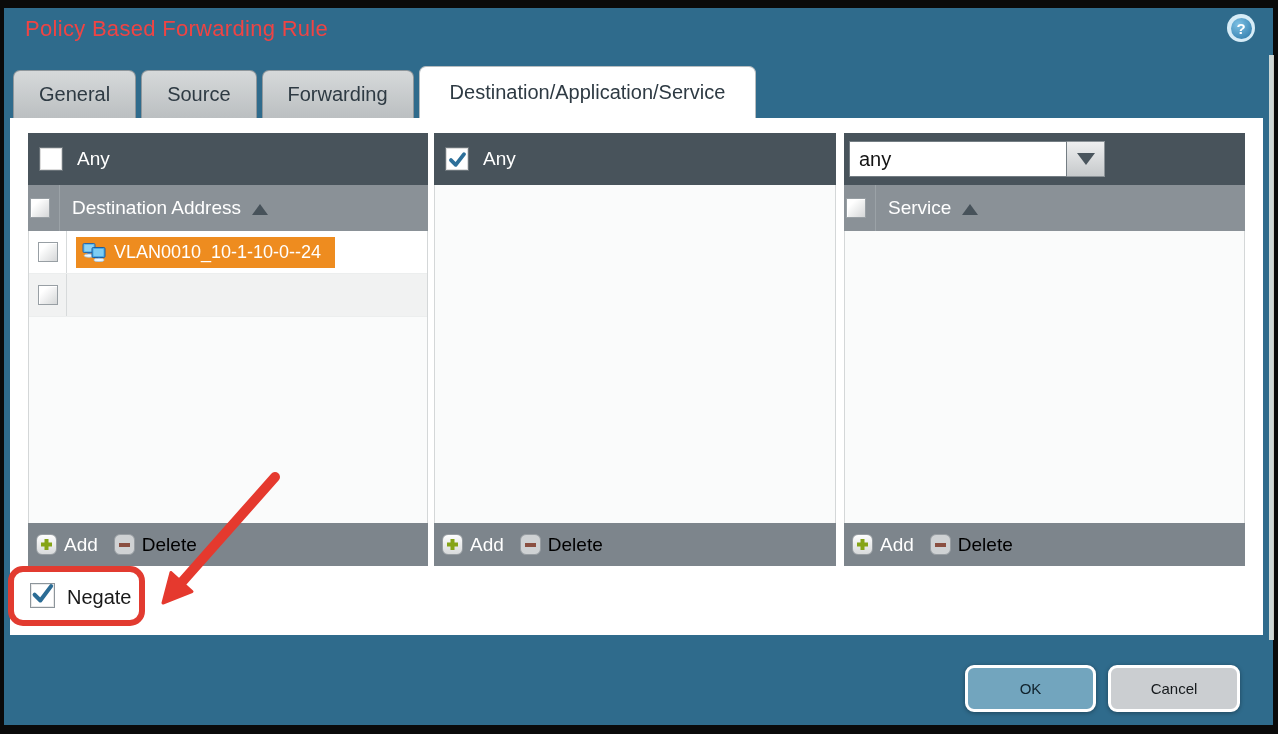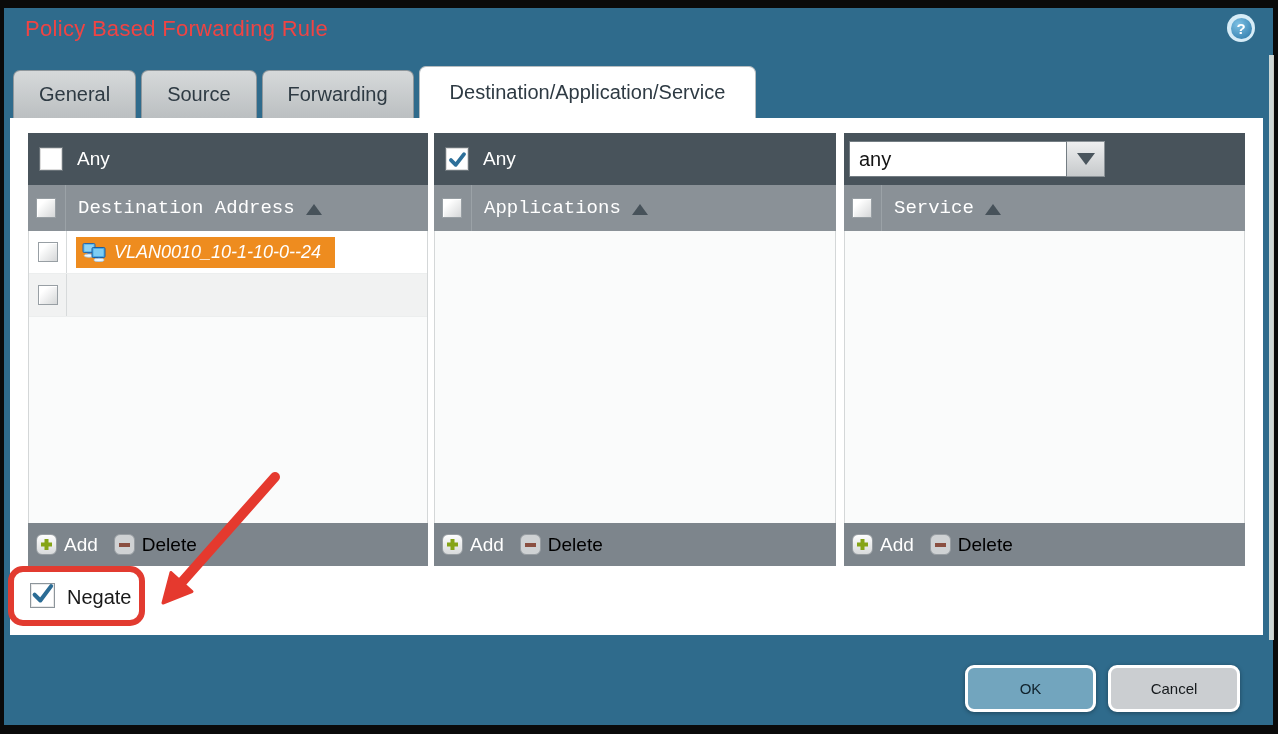--- a/index.html
+++ b/index.html
@@ -25,42 +25,42 @@
   .tab.active { height:52px; padding:0 30px; background:#ffffff; border-color:#b6bcbf; }
 
   .panel { position:absolute; left:10px; top:118px; width:1253px; height:517px; background:#ffffff; z-index:1; }
 
   .col { position:absolute; top:133px; height:433px; display:flex; flex-direction:column; z-index:2; }
   .col1 { left:28px;  width:400px; }
   .col2 { left:434px; width:402px; }
   .col3 { left:844px; width:401px; }
 
   .col-head { flex:none; height:52px; background:#48535B; display:flex; align-items:center; padding:0 12px; }
-  .col-sub  { flex:none; height:46px; background:#8A9197; display:flex; align-items:center; padding:0 8px;font-family:Liberation Mono, monospace; }
+  .col-sub  { flex:none; height:46px; background:#8A9197; display:flex; align-items:center; padding:0 2px; }
   .col-body { flex:1; background:#FAFBFB; border-left:1px solid #d4d7d8; border-right:1px solid #d4d7d8; overflow:hidden; }
   .col-foot { flex:none; height:43px; background:#7D858C; display:flex; align-items:center; padding:0 8px; gap:16px; }
 
   .cb { position:relative; flex:none; background:#fff; display:flex; align-items:center; justify-content:center; cursor:pointer; }
   .cb svg { display:none; }
   .cb.checked svg { display:block; }
   .head-cb { width:22px; height:22px; box-shadow:inset 0 0 0 1px #dcdcdc, 0 0 0 1px rgba(255,255,255,.18); }
   .bevel { width:20px; height:20px; background:linear-gradient(135deg,#ffffff 25%,#d5d7d8);
            border:1px solid #989fa4; box-shadow:inset 1px 1px 0 #fff; }
   .head-label { margin-left:15px; color:#fff; font-size:19px; }
   .sub-divider { width:1px; height:46px; background:#9ba2a7; margin-left:9px; }
   .sub-label { margin-left:12px; color:#fff; font-size:19px; }
   .sort-arrow { width:0; height:0; border-left:8px solid transparent; border-right:8px solid transparent;
                 border-bottom:11px solid #47525a; margin-left:11px; margin-top:2px; }
 
   .row { height:43px; display:flex; align-items:center; background:#fff; border-bottom:1px solid #eceeee; cursor:default; }
   .row.alt { background:#f1f2f2; }
   .row-cb-cell { width:38px; align-self:stretch; flex:none; display:flex; align-items:center; justify-content:center;
                  border-right:1px solid #d7dadb; }
   .pill { margin-left:9px; height:31px; background:#EE8C1F; display:inline-flex; align-items:center;
-          gap:8px; padding:0 14px 0 6px; color:#fff; font-size:18px; white-space:nowrap;font-style:italic; }
+          gap:8px; padding:0 14px 0 6px; color:#fff; font-size:18px; white-space:nowrap; }
 
   .foot-item { display:flex; align-items:center; gap:7px; font-size:19px; cursor:pointer; }
   .icon-sq { width:21px; height:21px; border-radius:6px; border:1px solid #979da2; flex:none;
              background:linear-gradient(#fefefe,#d8dadb); display:flex; align-items:center; justify-content:center; }
   .icon-sq.dim { background:#cfd2d4; }
   .add-label { color:#ffffff; }
   .del-label { color:#000000; }
 
   .col3 .col-head { padding:0 8px 0 5px; }
   .dd { display:flex; height:36px; }
@@ -170,26 +170,20 @@
 
   <div class="col col2">
     <div class="col-head">
       <span class="cb head-cb checked">
         <svg width="19" height="19" viewBox="0 0 16 16">
             <path d="M2.5 8.5 L6.5 12.5 L13.5 3.5" fill="none" stroke="#2D6F99" stroke-width="3.2" stroke-linecap="round" stroke-linejoin="round"></path>
           </svg>
       </span>
       <span class="head-label">Any</span>
     </div>
-    <div class="col-sub">
-      <span class="cb bevel"></span>
-      <span class="sub-divider"></span>
-      <span class="sub-label">Applications</span>
-      <span class="sort-arrow"></span>
-    </div>
     <div class="col-body"></div>
     <div class="col-foot">
       <span class="foot-item">
         <span class="icon-sq">
           <svg width="13" height="13" viewBox="0 0 13 13">
               <path d="M6.5 1 V12 M1 6.5 H12" stroke="#85A417" stroke-width="4"></path>
             </svg>
         </span>
         <span class="add-label">Add</span>
       </span>

